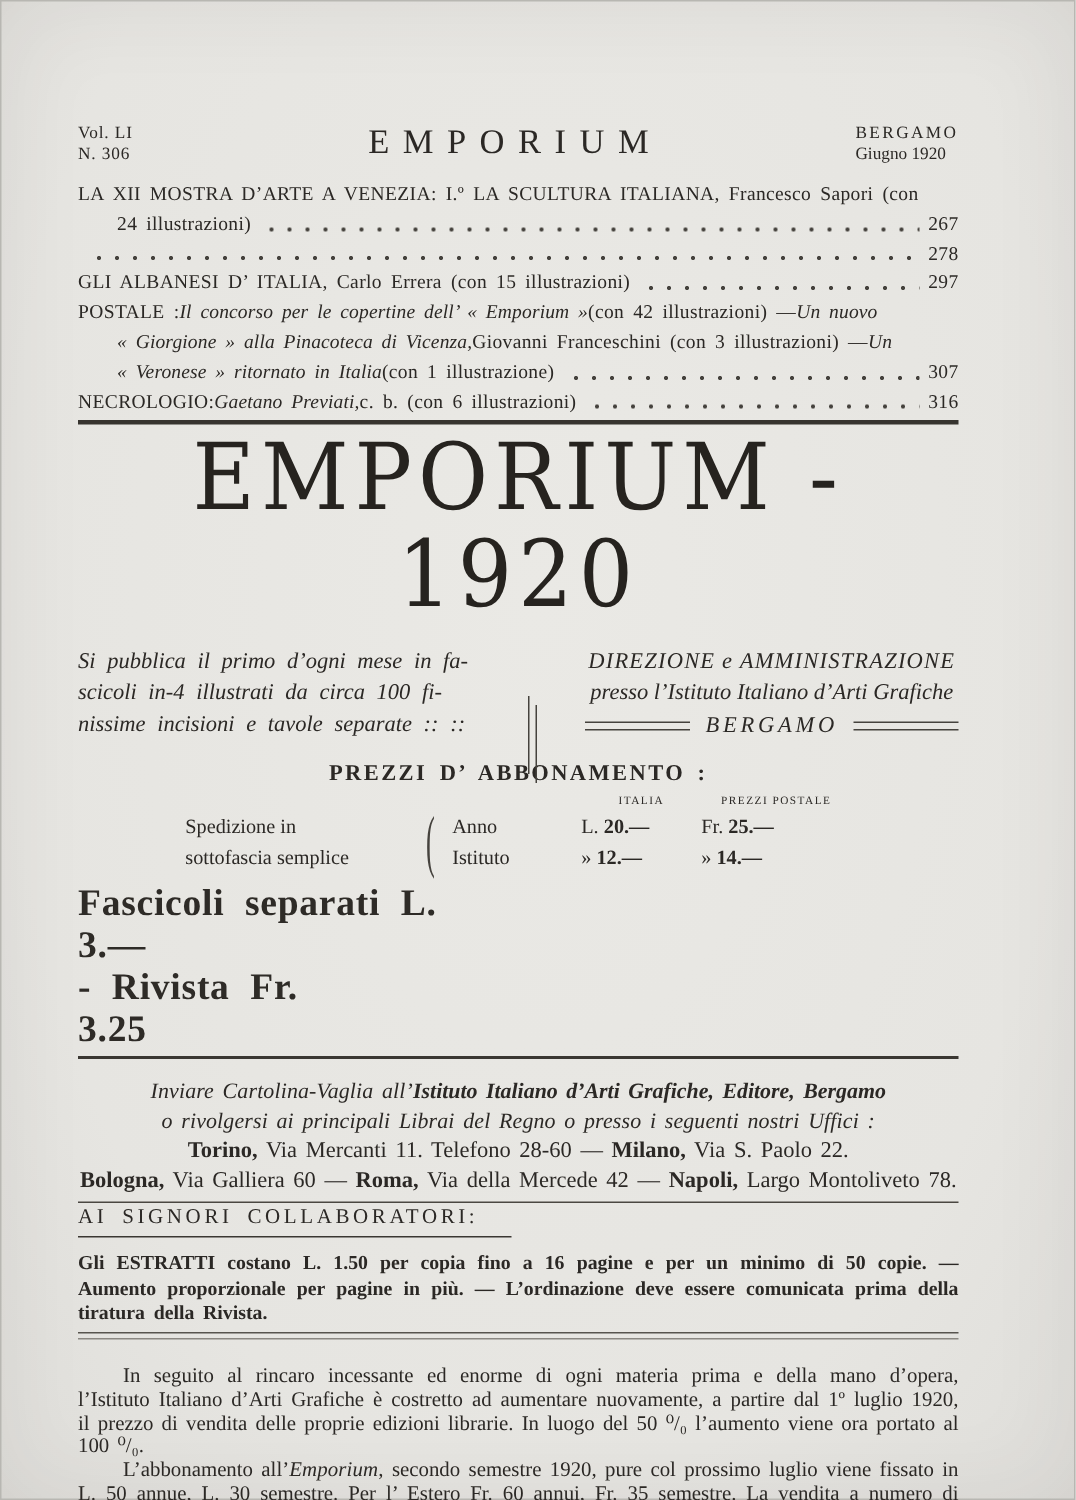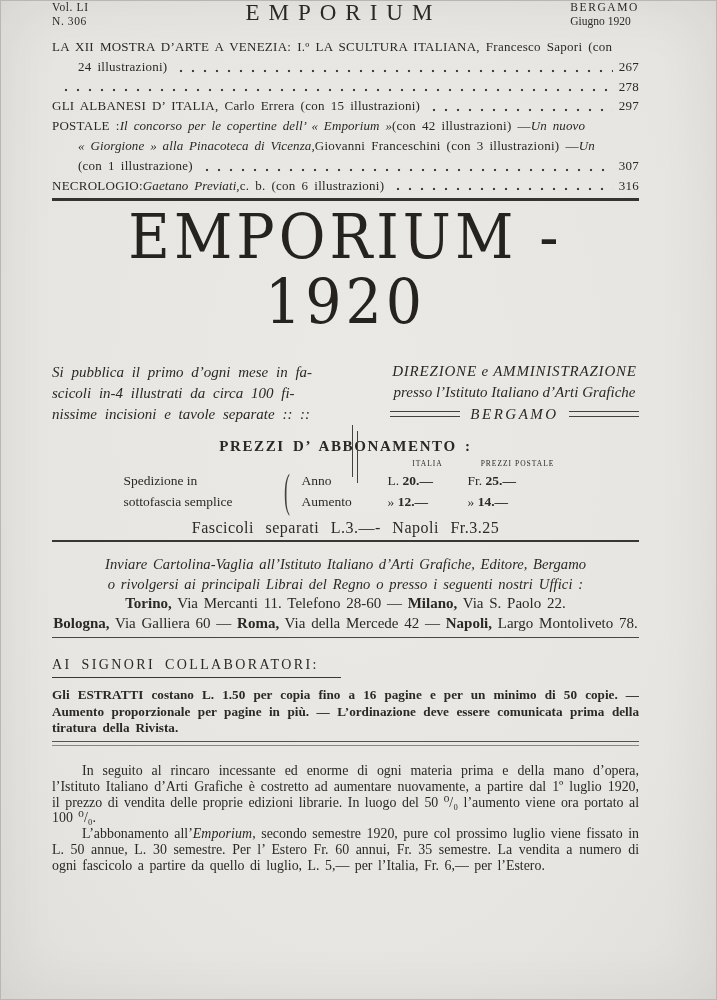--- a/index.html
+++ b/index.html
@@ -6,21 +6,21 @@
   .page{
     position:relative;width:717px;height:1000px;overflow:hidden;
     background:#e8e7e3;
     background-image:radial-gradient(ellipse at 50% 40%, #eae9e5 0%, #e6e5e1 70%, #dfdeda 100%);
     box-shadow:inset 0 0 0 1px #b8b7b2, inset 0 0 60px rgba(60,55,45,.08);
     color:#2b2825;
     font-family:"Liberation Serif","DejaVu Serif",serif;
   }
   .content{margin:0 78px 0 52px;}
   
-  .hdr{display:flex;align-items:flex-start;justify-content:space-between;}
+  .hdr{display:flex;align-items:flex-start;justify-content:space-between;padding-top:82px;}
   .hdr-left{font-size:11.5px;line-height:14px;letter-spacing:.6px;white-space:nowrap;}
   .hdr-right{font-size:11.5px;line-height:14px;text-align:left;white-space:nowrap;}
   .hdr-right .place{letter-spacing:1.6px;}
   .masthead{font-size:23px;letter-spacing:9px;font-weight:500;margin-left:28px;}
   .contiene{text-align:center;font-size:13.5px;letter-spacing:2.2px;margin-top:12px;font-weight:500;}
   
   .toc{margin-top:9px;font-size:13px;line-height:19.8px;word-spacing:2.5px;letter-spacing:.25px;}
   .toc-line{display:flex;align-items:baseline;}
   .toc-indent{padding-left:26px;}
   .leader{flex:1 1 auto;align-self:flex-end;height:4px;margin:0 6px 4px 12px;
@@ -31,48 +31,48 @@
   
   .rule-thick{height:2.6px;background:#37342f;margin-top:3px;}
   .rule-med{height:2.2px;background:#3a3732;margin-top:3px;}
   .rule-thin{height:1.4px;background:#4a4741;margin-top:3px;}
   .rule-double{height:3px;border-top:1.2px solid #57544e;border-bottom:1px solid #8a8781;margin-top:4px;}
   
   .bigtitle{font-family:"DejaVu Serif","Liberation Serif",serif;font-weight:400;
     font-size:57px;line-height:60px;text-align:center;letter-spacing:4px;margin-top:8px;
     color:#26231f;transform:scaleY(1.08);}
   
-  .twocol{display:flex;margin-top:32px;align-items:flex-end;}
+  .twocol{display:flex;margin-top:20px;align-items:center;}
   .pubcol{flex:0 0 292px;font-style:italic;font-size:15px;line-height:21px;word-spacing:4px;}
   .divider{flex:0 0 10px;margin:2px 4px 0 6px;position:relative;}
   .divider .v1{position:absolute;left:2px;top:0;width:0;height:52px;border-left:1.3px solid #45423d;}
   .divider .v2{position:absolute;left:7px;top:6px;width:0;height:52px;border-left:1.3px solid #45423d;}
   .admincol{flex:1 1 auto;font-style:italic;font-size:15px;line-height:21px;text-align:center;padding-left:26px;}
   .admincol .l1{letter-spacing:.8px;}
   .bergamo-row{display:flex;align-items:center;gap:10px;margin-top:1px;}
   .dbl{flex:1;height:4px;border-top:1px solid #45423d;border-bottom:1px solid #45423d;}
   .bergamo{letter-spacing:2.5px;}
   
   .prezzi-h{text-align:center;font-weight:700;font-size:15px;letter-spacing:1.6px;word-spacing:3px;margin-top:13px;}
   .pricetable{display:grid;grid-template-columns:158px 20px 86px 80px 100px;
     width:444px;margin:3px auto 0 auto;font-size:13.5px;line-height:21px;align-items:baseline;}
   .pt-colhead{font-size:7.5px;letter-spacing:1px;text-align:center;line-height:12px;font-weight:500;align-self:end;}
   .pt-label{grid-column:1;}
   .brace{grid-column:2;grid-row:2/4;align-self:center;font-size:22px;color:#45423d;
     transform:scaleY(2.1) scaleX(.8);transform-origin:center;line-height:0;}
   .pt-val b, .pt-val .num{font-weight:700;}
   .separati{display:flex;justify-content:center;align-items:baseline;gap:0;
-    font-size:16px;font-weight:400;letter-spacing:.5px;word-spacing:7px;margin-top:7px;color:#2e2b27;}
+    font-size:25px;font-weight:700;letter-spacing:.5px;word-spacing:7px;margin-top:7px;color:#2e2b27;flex-direction:column;}
   
   .orders{margin-top:13px;font-size:14.6px;line-height:19.6px;text-align:center;word-spacing:2px;}
-  .orders .bold-it{font-weight:400;font-style:italic;}
+  .orders .bold-it{font-weight:700;font-style:italic;}
   .orders .roman{font-size:15px;}
   .orders b{font-weight:700;}
   
-  .collab-h{margin-top:17px;}
+  .collab-h{}
   .collab-h span{display:inline-block;font-size:14px;letter-spacing:2.4px;word-spacing:4px;
     border-bottom:1.6px solid #3a3732;padding:0 22px 4px 0;}
   .collab-body{margin-top:9px;font-weight:700;font-size:13.2px;line-height:16.6px;
     text-align:justify;word-spacing:2.5px;}
   
   .notice{margin-top:17px;font-size:13.9px;line-height:15.9px;text-align:justify;word-spacing:2px;}
   .notice p{margin:0;text-indent:30px;}
 </style>
 </head>
 <body>
@@ -116,20 +116,21 @@
           <span class="it">Il concorso per le copertine dell’ « Emporium »</span>
           <span> (con 42 illustrazioni) — </span>
           <span class="it">Un nuovo</span>
       </div>
       <div class="toc-line toc-indent">
         <span class="it">« Giorgione » alla Pinacoteca di Vicenza,</span>
           <span> Giovanni Franceschini (con 3 illustrazioni) — </span>
           <span class="it">Un</span>
       </div>
       <div class="toc-line toc-indent">
+        <span class="it">« Veronese » ritornato in Italia</span>
           <span> (con 1 illustrazione)</span>
         <span class="leader"></span>
         <span class="pg">307</span>
       </div>
       <div class="toc-line">
         <span>NECROLOGIO: </span>
           <span class="it">Gaetano Previati,</span>
           <span> c. b. (con 6 illustrazioni)</span>
         <span class="leader"></span>
         <span class="pg">316</span>
@@ -170,29 +171,29 @@
       <span class="pt-colhead" style="grid-column:4">ITALIA</span>
       <span class="pt-colhead" style="grid-column:5">PREZZI POSTALE</span>
 
       <span class="pt-label" style="grid-row:2">Spedizione in</span>
       <span class="brace">(</span>
       <span style="grid-column:3;grid-row:2">Anno</span>
       <span class="pt-val" style="grid-column:4;grid-row:2"><span>L.</span> <b>20.—</b></span>
       <span class="pt-val" style="grid-column:5;grid-row:2"><span>Fr.</span> <b>25.—</b></span>
 
       <span class="pt-label" style="grid-row:3">sottofascia semplice</span>
-      <span style="grid-column:3;grid-row:3">Aumento</span>
+      <span style="grid-column:3;grid-row:3">Istituto</span>
       <span class="pt-val" style="grid-column:4;grid-row:3"><span>»</span> <b>12.—</b></span>
       <span class="pt-val" style="grid-column:5;grid-row:3"><span>»</span> <b>14.—</b></span>
     </div>
 
     <div class="separati">
       <span>Fascicoli separati L. </span>
         <span>3.—</span>
-        <span> - Napoli Fr. </span>
+        <span> - Rivista Fr. </span>
         <span>3.25</span>
     </div>
 
     <div class="rule-med"></div>
 
     <div class="orders">
       <div><span class="it">Inviare Cartolina-Vaglia all’</span><span class="bold-it">Istituto Italiano d’Arti Grafiche, Editore, Bergamo</span></div>
       <div class="it">o rivolgersi ai principali Librai del Regno o presso i seguenti nostri Uffici :</div>
       <div class="roman"><b>Torino,</b><span> Via Mercanti 11. Telefono 28-60 — </span><b>Milano,</b><span> Via S. Paolo 22.</span></div>
       <div class="roman"><b>Bologna,</b><span> Via Galliera 60 — </span><b>Roma,</b><span> Via della Mercede 42 — </span><b>Napoli,</b><span> Largo Montoliveto 78.</span></div>

